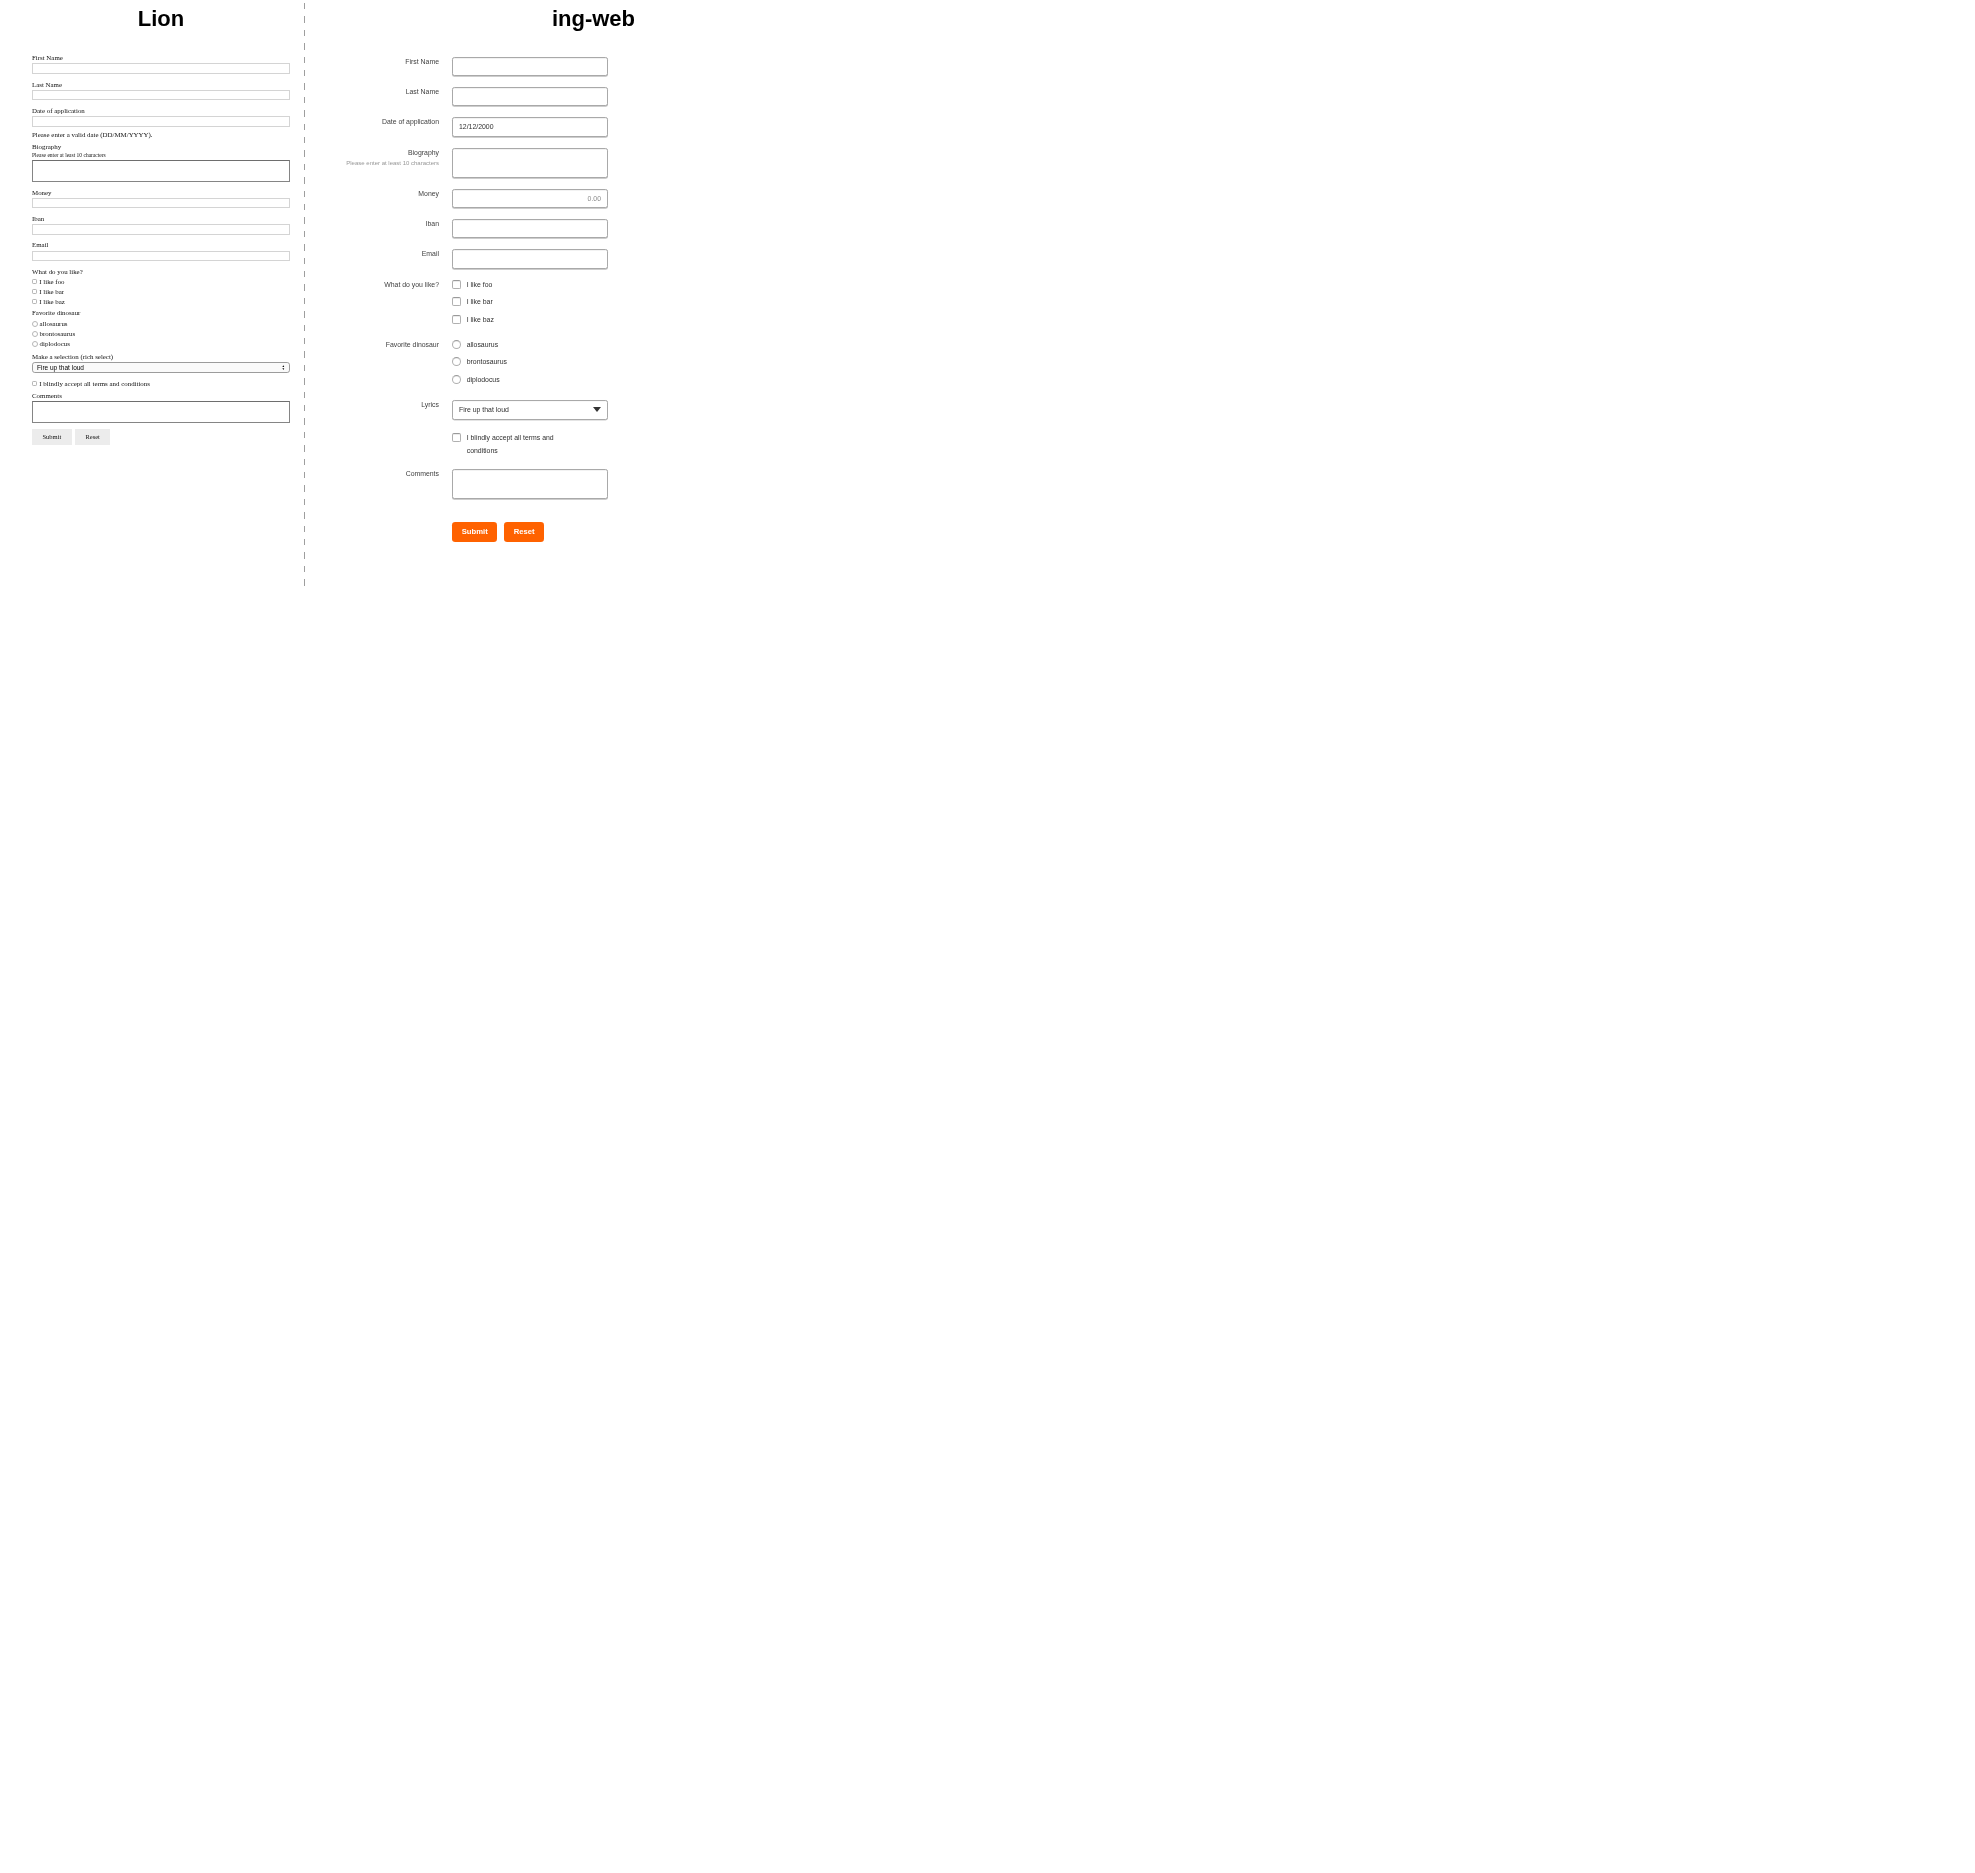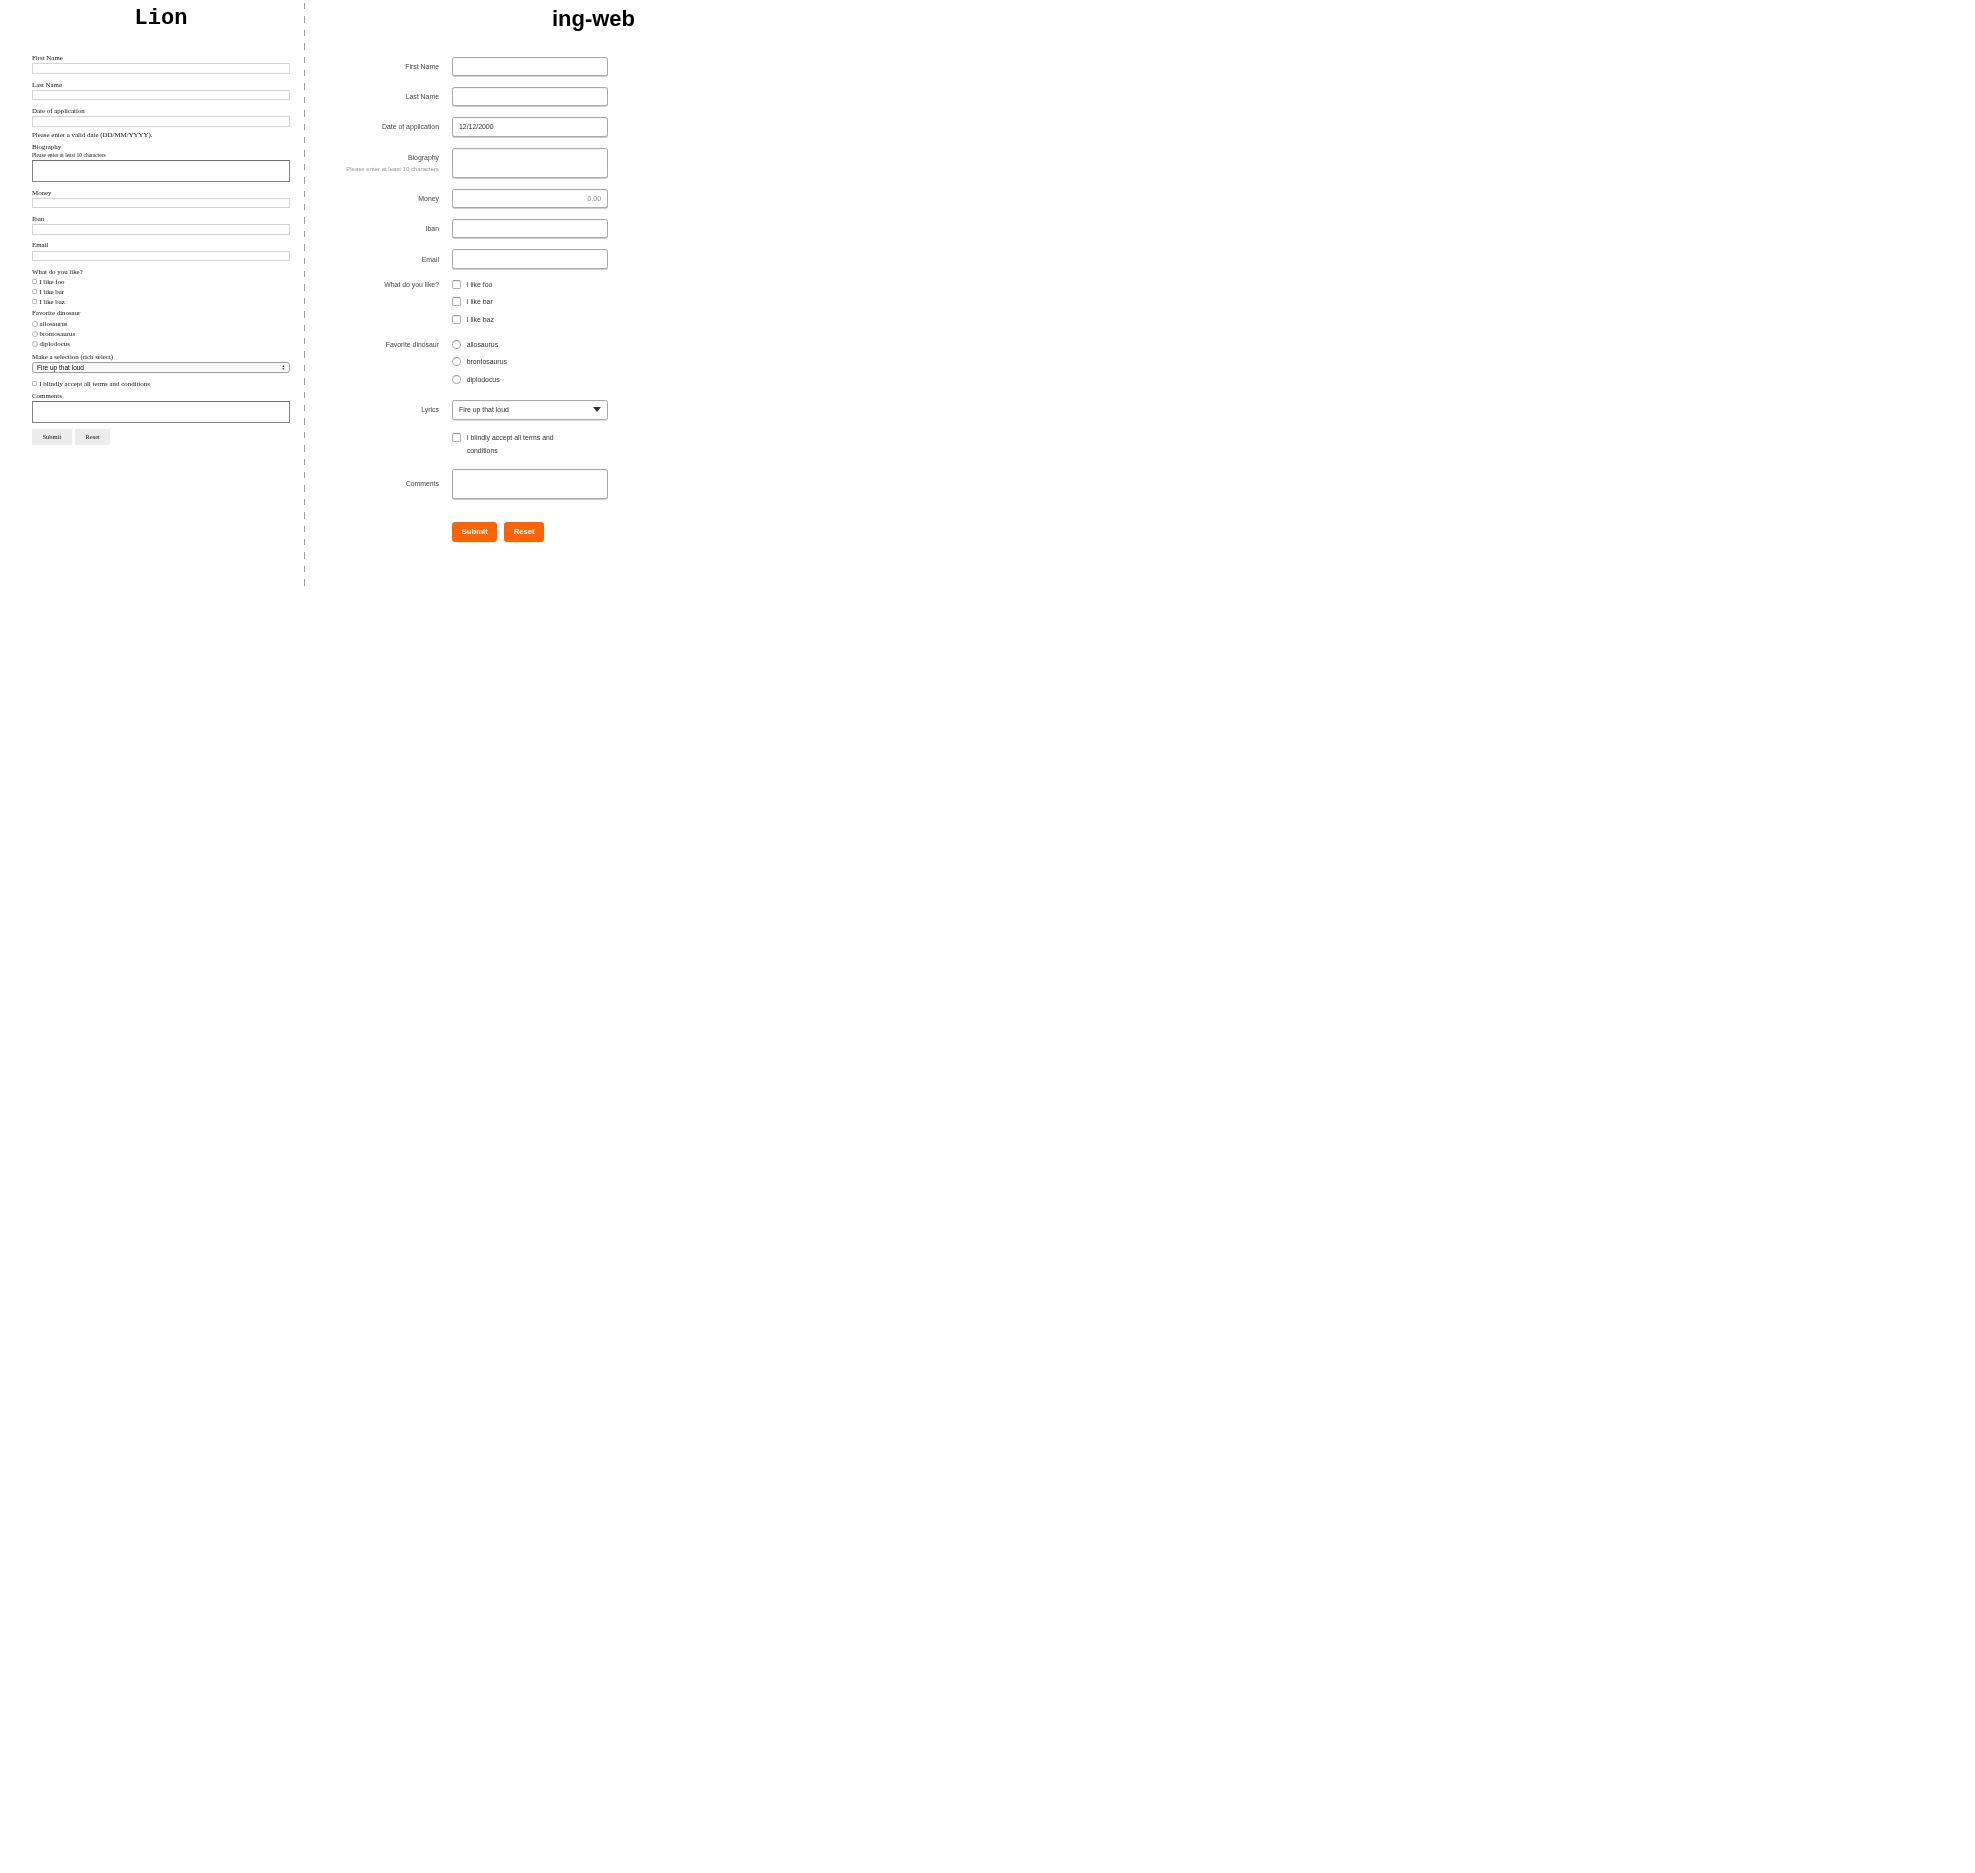--- a/index.html
+++ b/index.html
@@ -19,21 +19,21 @@
     width: 1.2px; height: 588px;
     background: repeating-linear-gradient(to bottom, #9e9e9e 0 6.5px, transparent 6.5px 13.4px);
   }
 
   
   .left-pane { position: absolute; left: 0; top: 0; width: 304px; }
   .lion-form { margin-left: 32px; width: 258px; font-family: "Liberation Serif", serif; font-size: 6.9px; }
   .lion-title {
     margin-top: 7.3px; width: 258px;
     text-align: center;
-    font-family: Liberation Mono, monospace;
+    font-family: Liberation Sans, sans-serif;
     font-weight: bold; font-size: 22px; line-height: 24px; color: #000;
   }
   .lion-fields { margin-top: 22px; }
   .l-label { display: block; margin: 5.7px 0 1.2px; line-height: 9px; }
   .l-label.first { margin-top: 0; }
   .l-input {
     display: block; width: 100%; height: 10.5px;
     border: 0.8px solid #d4d4d4; border-radius: 0;
     font-family: "Liberation Sans", sans-serif; font-size: 6px;
     padding: 0 2.4px; background: #fff; outline: none;
@@ -79,21 +79,21 @@
     padding: 4.5px 10.5px; margin-right: 3.2px; cursor: pointer;
   }
 
   
   .right-pane { position: absolute; left: 305px; top: 0; width: 330px; }
   .ing-title {
     margin-top: 6.5px; text-align: right;
     font-weight: bold; font-size: 22px; line-height: 24px; color: #000;
   }
   .ing-form { margin-top: 26px; font-size: 6.9px; color: #404040; }
-  .row { display: flex; align-items: center; margin-bottom: 11px; }
+  .row { display: flex; margin-bottom: 11px; }
   .row.group { align-items: flex-start; margin-bottom: 16px; }
   .row.top { align-items: flex-start; }
   .rlabel {
     width: 147px; padding-right: 13px; flex: 0 0 147px;
     text-align: right; line-height: 9px; color: #414141;
   }
   .rhelper { color: #979797; font-size: 6px; line-height: 8px; margin-top: 2.8px; }
   .rfield { width: 156px; flex: 0 0 156px; }
   .r-input {
     display: block; width: 100%; height: 19.4px;

